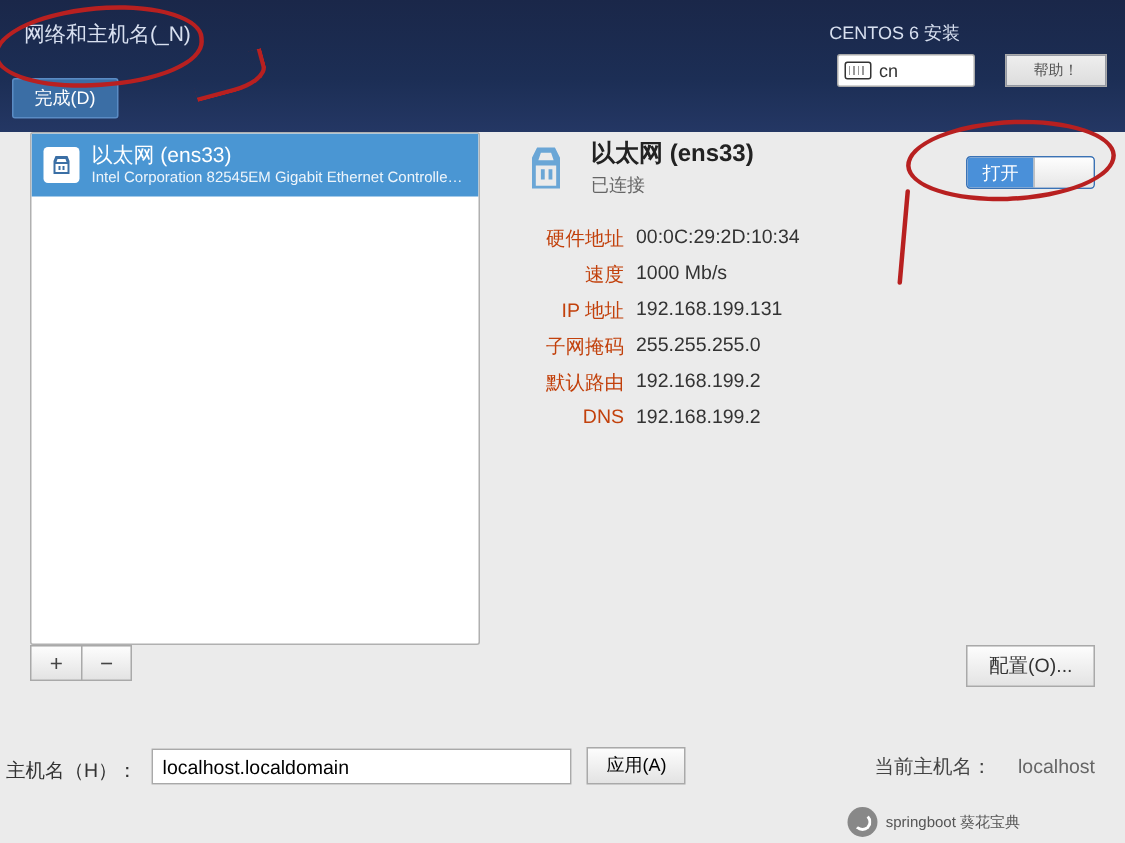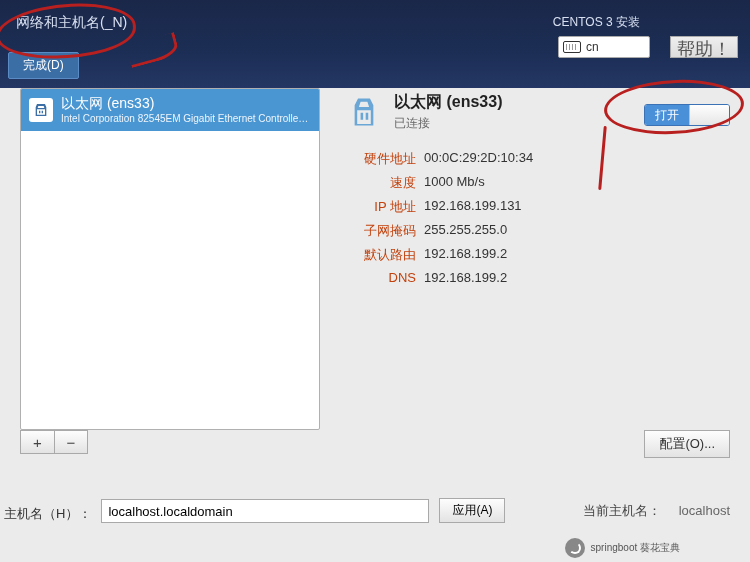--- a/index.html
+++ b/index.html
@@ -6,21 +6,21 @@
 body { width: 750px; height: 562px; background: #ebebeb; position: relative; overflow: hidden; }
 
 .topbar { height: 88px; background: linear-gradient(180deg, #1a2749 0%, #1c2e55 60%, #243764 100%); position: relative; color: #fff; }
 .page-title { position: absolute; left: 16px; top: 14px; font-size: 14px; color: #d8e0f0; }
 .done-btn { position: absolute; left: 8px; top: 52px; padding: 4px 14px; font-size: 12px; background: #3b6ea5; color: #fff; border: 1px solid #5a8bc4; border-radius: 2px; cursor: pointer; }
 .install-title { position: absolute; right: 110px; top: 14px; font-size: 12px; color: #d8e0f0; }
 
 .kb-ind { position: absolute; right: 100px; top: 36px; width: 92px; height: 22px; background: #fff; border: 1px solid #aaa; border-radius: 2px; display: flex; align-items: center; padding: 0 4px; font-size: 12px; color: #333; }
 .kb-ind .kb-icon { width: 18px; height: 12px; border: 1px solid #333; border-radius: 2px; margin-right: 5px; position: relative; }
 .kb-ind .kb-icon::before { content:""; position:absolute; left:2px; right:2px; top:2px; bottom:2px; background: repeating-linear-gradient(90deg,#333 0 1px,transparent 1px 3px); opacity:.5;}
-.help-btn { position: absolute; right: 12px; top: 36px; width: 68px; height: 22px; font-size: 18px; background: linear-gradient(#eee,#ddd); border:1px solid #aaa; cursor:pointer; color:#555;}
+.help-btn { position: absolute; right: 12px; top: 36px; width: 68px; height: 22px; font-size: 10px; background: linear-gradient(#eee,#ddd); border:1px solid #aaa; cursor:pointer; color:#555;}
 
 .iface-list { position: absolute; left: 20px; top: 88px; width: 300px; height: 342px; background: #fff; border: 1px solid #b0b0b0; border-radius: 2px; overflow: hidden; }
 .iface-item { display: flex; align-items: center; padding: 6px 8px; background: #4a96d3; color: #fff; cursor:pointer; }
 .iface-item .plug-icon { width: 24px; height: 24px; background:#fff; border-radius:3px; margin-right:8px; display:flex; align-items:center; justify-content:center; }
 .iface-item .plug-icon svg { width:16px; height:16px; }
 .iface-item .txt { line-height:1.25; }
 .iface-name { font-size: 14px; }
 .iface-sub { font-size: 10px; opacity: .9; white-space: nowrap; overflow: hidden; text-overflow: ellipsis; max-width: 250px; }
 
 .list-btns { position:absolute; left:20px; top:430px; display:flex; }
@@ -38,21 +38,21 @@
 .kv .k { width:72px; text-align:right; margin-right:8px; color:#c2410c;}
 
 .toggle-wrap { position:absolute; right:20px; top:104px; }
 .toggle { width:86px; height:22px; border:1px solid #3a72b5; border-radius:3px; display:flex; overflow:hidden; cursor:pointer; }
 .toggle .on { flex:1; background:#4a90d9; color:#fff; display:flex; align-items:center; justify-content:center; font-size:12px;}
 .toggle .off { width:40px; background:linear-gradient(#fefefe,#e6e6e6); border-left:1px solid #c0c0c0;}
 
 .configure-btn { position:absolute; right:20px; top:430px; padding:4px 14px; font-size:13px; background:linear-gradient(#fdfdfd,#e3e3e3); border:1px solid #a9a9a9; cursor:pointer; color:#333;}
 
 .host-row { position:absolute; left:4px; top:498px; display:flex; align-items:flex-end; font-size:13px; color:#333;}
-.host-input { width:328px; height:24px; border:1px solid #a9a9a9; padding:2px 6px; font-size:13px; margin:0 10px; background:#fff;}
+.host-input { width:280px; height:24px; border:1px solid #a9a9a9; padding:2px 6px; font-size:13px; margin:0 10px; background:#fff;}
 .apply-btn { padding:3px 12px; font-size:12px; background:linear-gradient(#fdfdfd,#e3e3e3); border:1px solid #a9a9a9; cursor:pointer;}
 
 .cur-host { position:absolute; right:20px; top:502px; font-size:13px; color:#444;}
 .cur-host .v { margin-left:14px; color:#666; }
 
 .footer { position:absolute; right:70px; bottom:4px; font-size:10px; color:#555; display:flex; align-items:center;}
 .footer .logo { width:20px; height:20px; border-radius:50%; background:#888; margin-right:6px; position:relative;}
 .footer .logo::before{content:"";position:absolute;inset:4px;border:2px solid #fff;border-radius:50%;border-top-color:transparent;border-left-color:transparent;}
 
 .annot { position:absolute; pointer-events:none; }
@@ -60,21 +60,21 @@
 .annot-tail1 { left:128px; top:38px; width:50px; height:24px; border-bottom:3px solid #b82020; border-right:3px solid #b82020; border-radius:0 0 50% 0; transform:rotate(-15deg);}
 .annot-oval2 { right:6px; top:80px; width:140px; height:54px; border:3px solid #b82020; border-radius:55% 50% 55% 50%; transform:rotate(-2deg);}
 .annot-line { right:146px; top:126px; width:3px; height:64px; background:#b82020; border-radius:3px; transform:rotate(5deg);}
 </style>
 </head>
 <body>
 
 <div class="topbar">
   <div class="page-title">网络和主机名(_N)</div>
   <button class="done-btn">完成(D)</button>
-  <div class="install-title">CENTOS 3 安装</div>
+  <div class="install-title">CENTOS 6 安装</div>
   <div class="kb-ind">
     <span class="kb-icon"></span>
     <span>cn</span>
   </div>
   <button class="help-btn">帮助！</button>
 </div>
 
 <div class="iface-list">
   <div class="iface-item">
     <span class="plug-icon">

